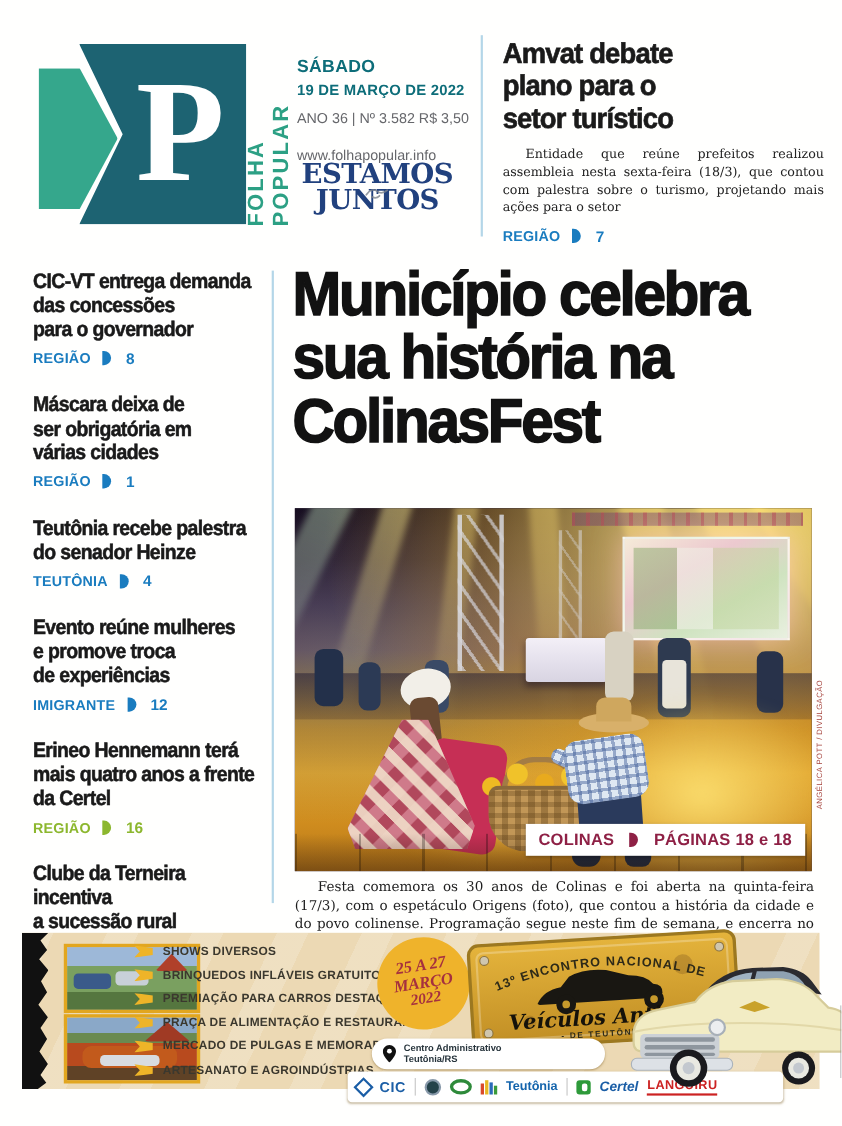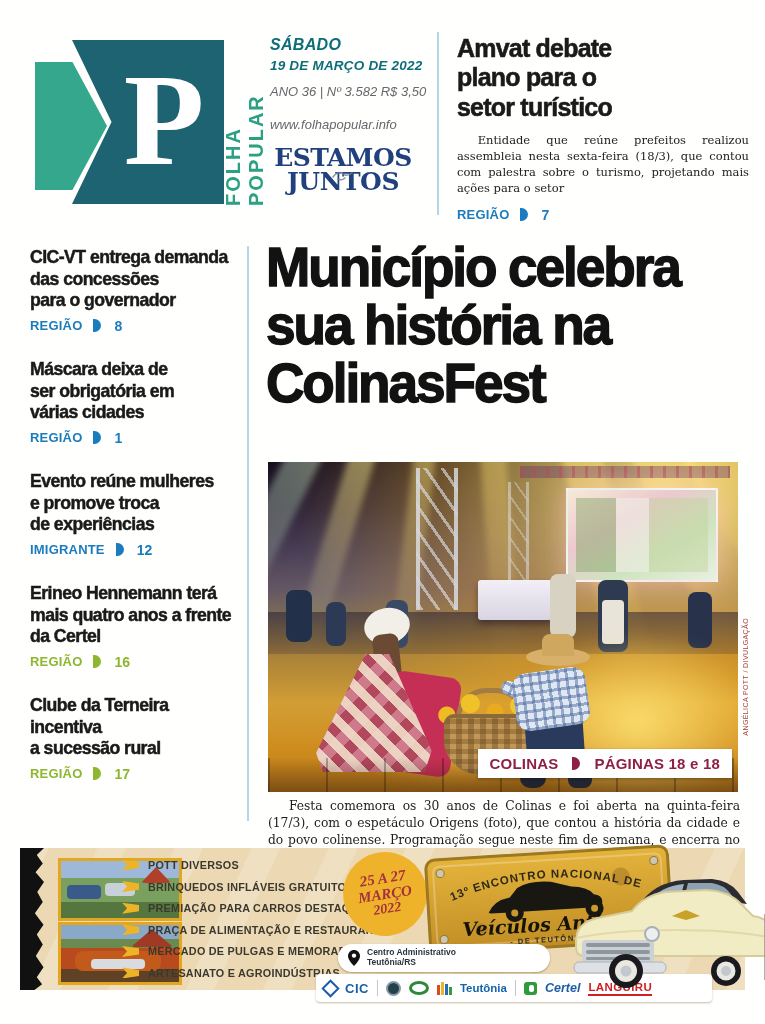--- a/index.html
+++ b/index.html
@@ -10,21 +10,21 @@
 
   
   .logo-arrow{left:35px;top:62px;width:72px;height:128px;background:#35a78c;
     clip-path:polygon(0 0,52% 0,100% 50%,52% 100%,0 100%);}
   .logo-square{left:72px;top:40px;width:152px;height:164px;background:#1d6372;
     clip-path:polygon(0 0,100% 0,100% 100%,0 100%,26% 50%);}
   .logo-p{left:104px;top:36px;width:120px;height:168px;display:flex;align-items:center;justify-content:center;
     font-family:"Liberation Serif",serif;font-weight:bold;font-size:132px;color:#fff;line-height:1;}
   .logo-vert{left:222px;top:40px;height:166px;writing-mode:vertical-rl;transform:rotate(180deg);
     font-weight:bold;font-size:20px;letter-spacing:2px;color:#2ca084;display:flex;align-items:center;}
-  .dateblock{left:270px;top:36px;width:170px;font-style:italic;}
+  .dateblock{left:270px;top:52px;width:170px;}
   .day{font-weight:bold;font-size:16px;color:#0d6d79;letter-spacing:.3px;}
   .fulldate{font-weight:bold;font-size:13.5px;color:#0d6d79;margin-top:4px;letter-spacing:.2px;}
   .edition{font-size:13px;color:#66676b;margin-top:11px;}
   .site{font-size:13px;color:#66676b;margin-top:18px;}
   .slogan{left:266px;top:146px;width:154px;text-align:center;font-family:"DejaVu Serif",serif;
     font-weight:bold;color:#21417e;font-size:25px;line-height:.96;letter-spacing:-.5px;}
   .handshake{left:330px;top:168px;width:26px;height:14px;opacity:.8;}
 
   .vline{width:2px;background:#b4d6e8;}
   .divider-top{left:437px;top:32px;height:183px;}
@@ -130,22 +130,22 @@
     clip-path:polygon(0 0,100% 22%,100% 78%,0 100%,30% 50%);}
   .bullet .bt{font-weight:bold;font-size:10.8px;letter-spacing:.25px;color:#3b382e;}
   .datebadge{left:323px;top:4px;width:84px;height:84px;border-radius:50%;background:#efb32b;
     display:flex;flex-direction:column;align-items:center;justify-content:center;transform:rotate(-9deg);
     font-family:"Liberation Serif",serif;font-style:italic;font-weight:bold;color:#a5303f;line-height:1.05;}
   .datebadge .l1{font-size:15px;} .datebadge .l2{font-size:15px;} .datebadge .l3{font-size:14px;}
   .plate{left:406px;top:3px;width:246px;height:98px;transform:rotate(-3.5deg);}
   .locpill{left:318px;top:96px;width:212px;height:28px;background:#fff;border-radius:14px;
     box-shadow:0 1px 2px rgba(120,90,30,.5);display:flex;align-items:center;gap:7px;padding:0 10px;box-sizing:border-box;}
   .locpill .loctxt{font-size:8.5px;line-height:1.15;color:#27343c;font-weight:bold;}
-  .sponsors{left:296px;top:126px;width:396px;height:14px;background:#fff;border-radius:4px;
-    box-shadow:0 1px 2px rgba(120,90,30,.4);display:flex;align-items:center;gap:8px;padding:14px 8px;box-sizing:border-box;text-align:center;}
+  .sponsors{left:296px;top:126px;width:396px;height:28px;background:#fff;border-radius:4px;
+    box-shadow:0 1px 2px rgba(120,90,30,.4);display:flex;align-items:center;gap:8px;padding:0 8px;box-sizing:border-box;text-align:center;}
   .sp-div{width:1px;height:16px;background:#c5c5c5;}
   .sp-cic-icon{width:9px;height:9px;border:2px solid #1b5ea6;transform:rotate(45deg);}
   .sp-cic{font-weight:bold;font-size:13px;color:#1b5ea6;letter-spacing:.5px;}
   .sp-round1{width:15px;height:15px;border-radius:50%;background:#24424a;border:2px solid #8899aa;box-sizing:border-box;}
   .sp-round2{width:20px;height:14px;border-radius:50%;background:#fff;border:3px solid #2e8a3a;box-sizing:border-box;}
   .sp-bars{display:flex;gap:1px;align-items:flex-end;}
   .sp-bars i{display:block;width:3px;}
   .sp-teu{font-weight:bold;font-size:11.5px;color:#1464ac;}
   .sp-certel-icon{width:13px;height:13px;border-radius:3px;background:#2e9a3a;position:relative;}
   .sp-certel-icon::after{content:"";position:absolute;inset:3px 3px 3px 5px;background:#fff;border-radius:2px;}
@@ -204,20 +204,29 @@
       </div>
     </div>
     <div class="sb-item">
       <h3 class="sb-title pre">Máscara deixa de
 ser obrigatória em
 várias cidades</h3>
       <div class="tagrow blue">
         <span class="taglabel">REGIÃO</span>
         <span class="halfdisc"></span>
         <span class="tagpage">1</span>
+      </div>
+    </div>
+    <div class="sb-item">
+      <h3 class="sb-title pre">Teutônia recebe palestra
+do senador Heinze</h3>
+      <div class="tagrow blue">
+        <span class="taglabel">TEUTÔNIA</span>
+        <span class="halfdisc"></span>
+        <span class="tagpage">4</span>
       </div>
     </div>
     <div class="sb-item">
       <h3 class="sb-title pre">Evento reúne mulheres
 e promove troca
 de experiências</h3>
       <div class="tagrow blue">
         <span class="taglabel">IMIGRANTE</span>
         <span class="halfdisc"></span>
         <span class="tagpage">12</span>
@@ -314,21 +323,21 @@
     </div>
     <div class="abs adphoto p2">
       <div class="blob" style="left:14px;top:26px;width:86px;height:20px;background:#c25a1c;border-radius:8px;"></div>
       <div class="blob" style="left:30px;top:34px;width:54px;height:10px;background:#d8dce0;"></div>
       <div class="blob" style="left:70px;top:4px;width:42px;height:18px;background:#a03a24;clip-path:polygon(0 100%,50% 0,100% 100%);"></div>
     </div>
 
     <div class="abs bullets">
       <div class="bullet">
           <span class="flag"></span>
-          <span class="bt">POTT DIVERSOS</span>
+          <span class="bt">SHOWS DIVERSOS</span>
         </div>
       <div class="bullet">
           <span class="flag"></span>
           <span class="bt">BRINQUEDOS INFLÁVEIS GRATUITOS</span>
         </div>
       <div class="bullet">
           <span class="flag"></span>
           <span class="bt">PREMIAÇÃO PARA CARROS DESTAQUE</span>
         </div>
       <div class="bullet">

